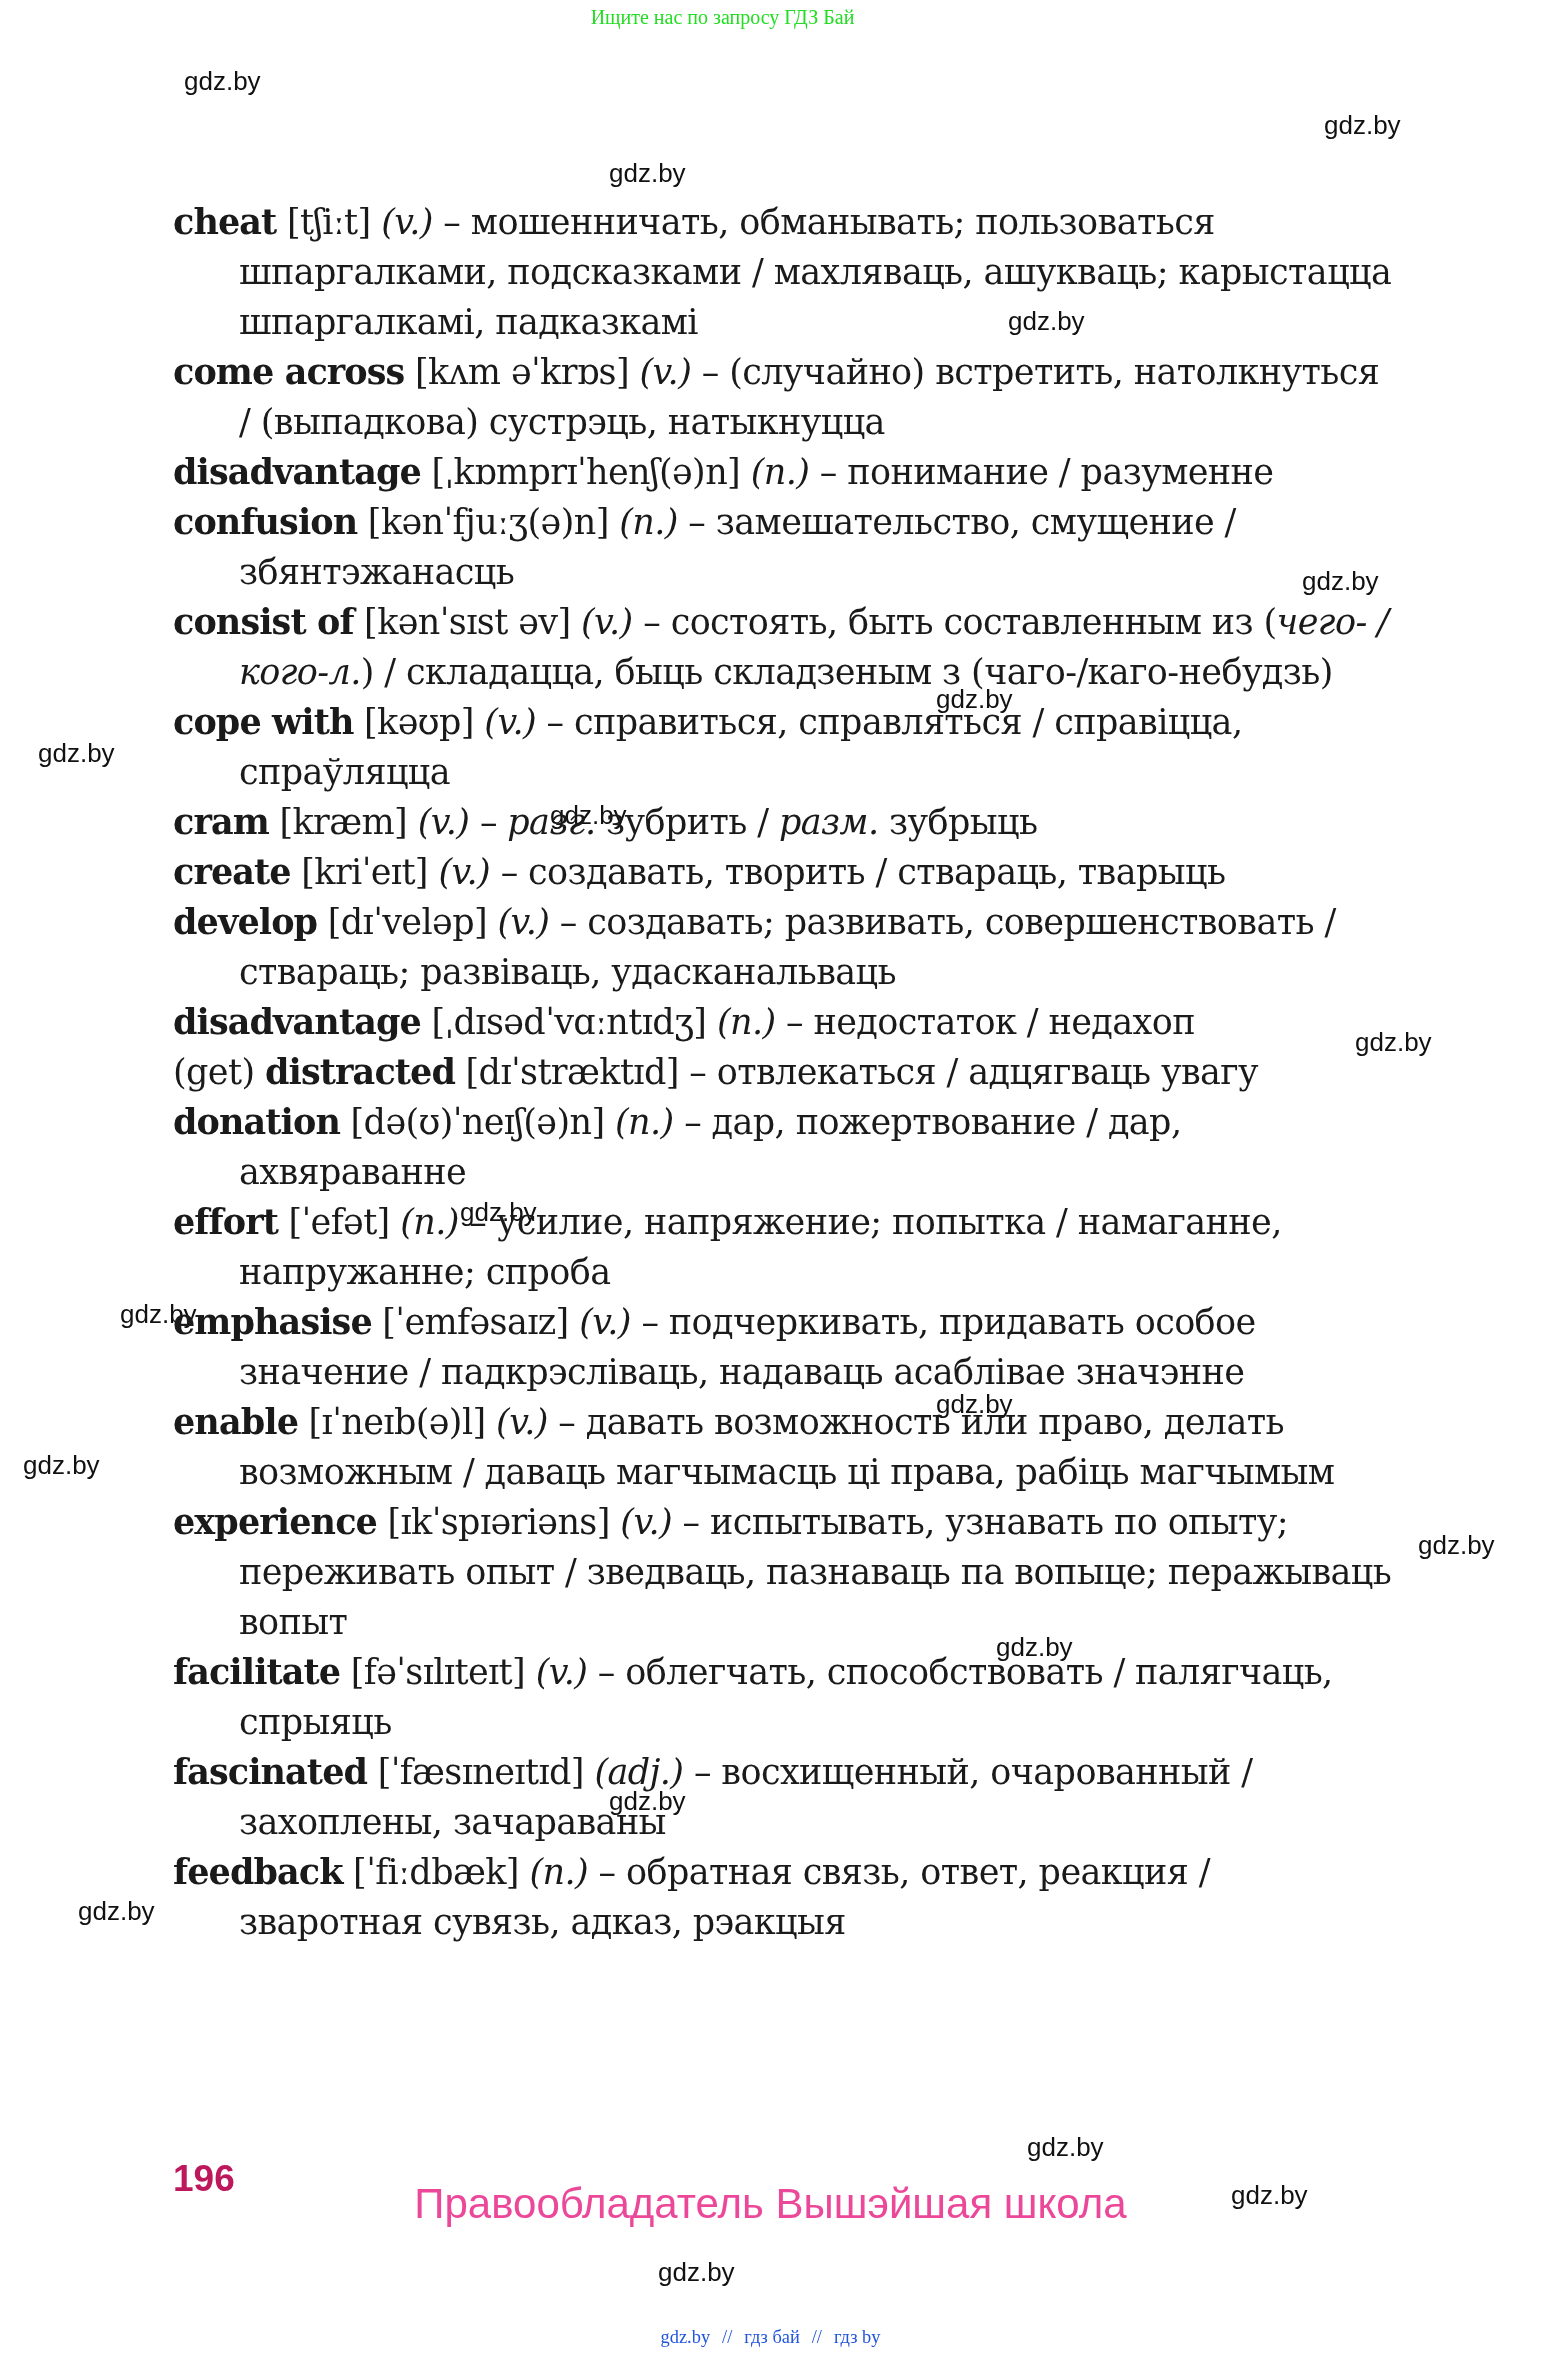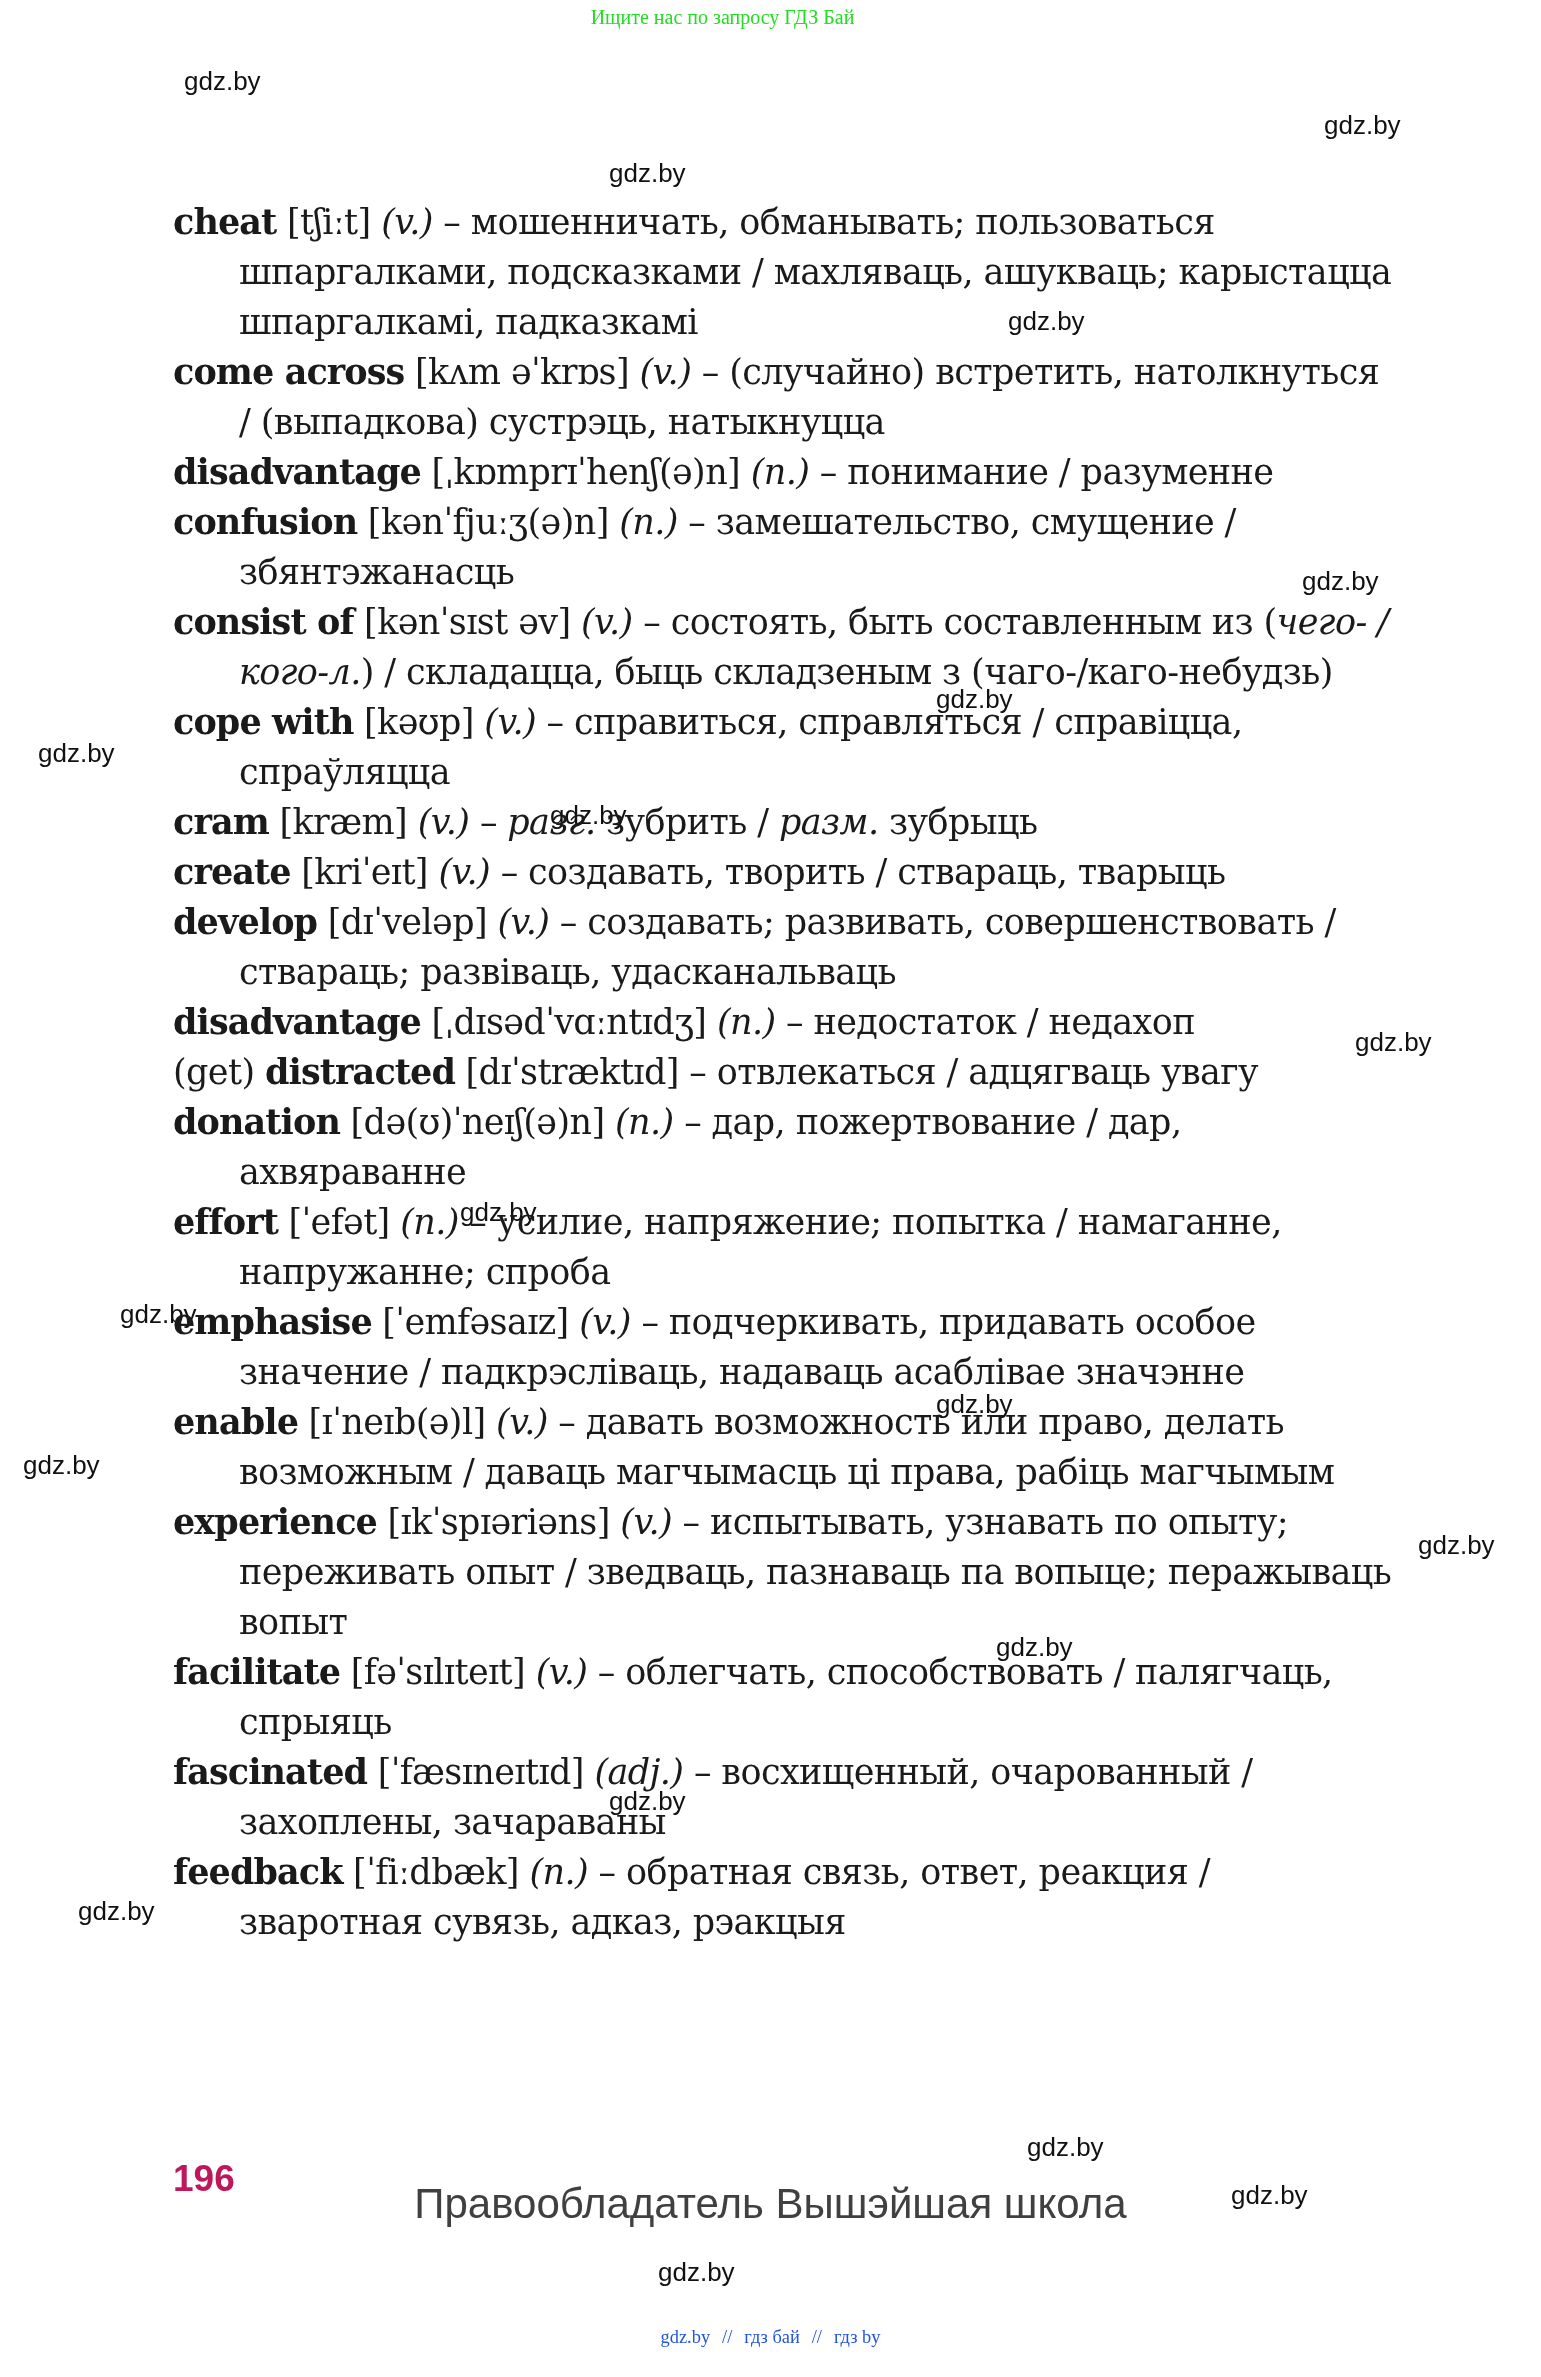--- a/index.html
+++ b/index.html
@@ -21,21 +21,21 @@
   .hw { font-weight: bold; letter-spacing: -0.9px; }
   .tr { font-weight: normal; }
   .pos { font-style: italic; }
   .it { font-style: italic; }
   .page-num {
     position: absolute; left: 173px; top: 2158px;
     font-family: "Liberation Sans", sans-serif; font-weight: bold; font-size: 37px; color: #be185d;
   }
   .copyright {
     position: absolute; left: 0; width: 1541px; top: 2180px; text-align: center;
-    font-family: "Liberation Sans", sans-serif; font-size: 42px; color: #404040;
+    font-family: "Liberation Sans", sans-serif; font-size: 42px; color: #ec4899;
   }
   .footer-links {
     position: absolute; left: 0; width: 1541px; top: 2327px; text-align: center;
     font-family: Liberation Serif, serif; font-size: 18.4px; color: #2255dd;
   }
   .footer-links span.sep { margin: 0 7.4px; }
 </style>
 </head>
 <body>
 

